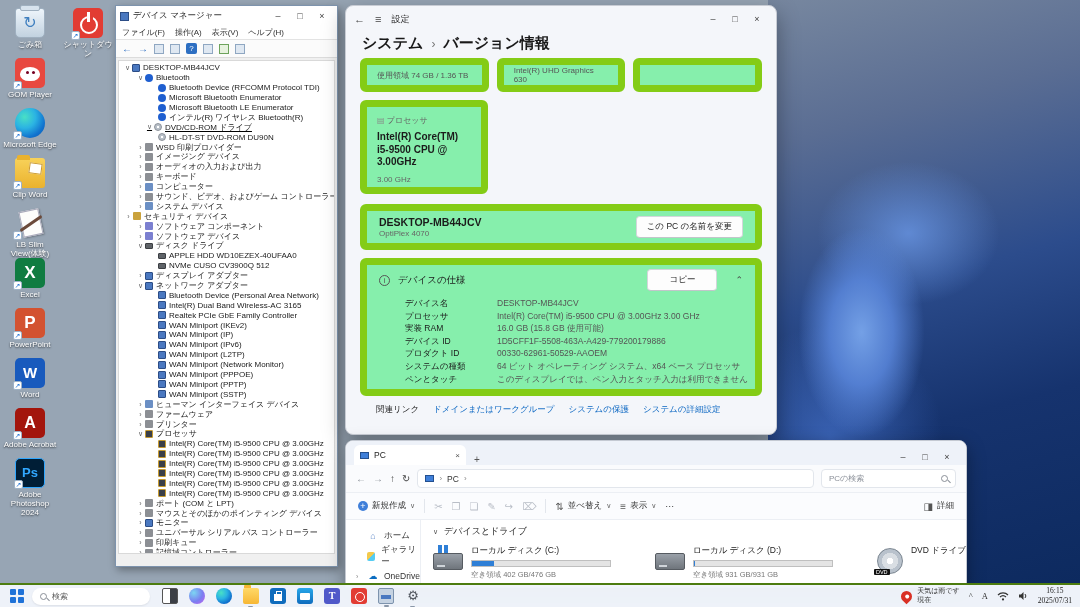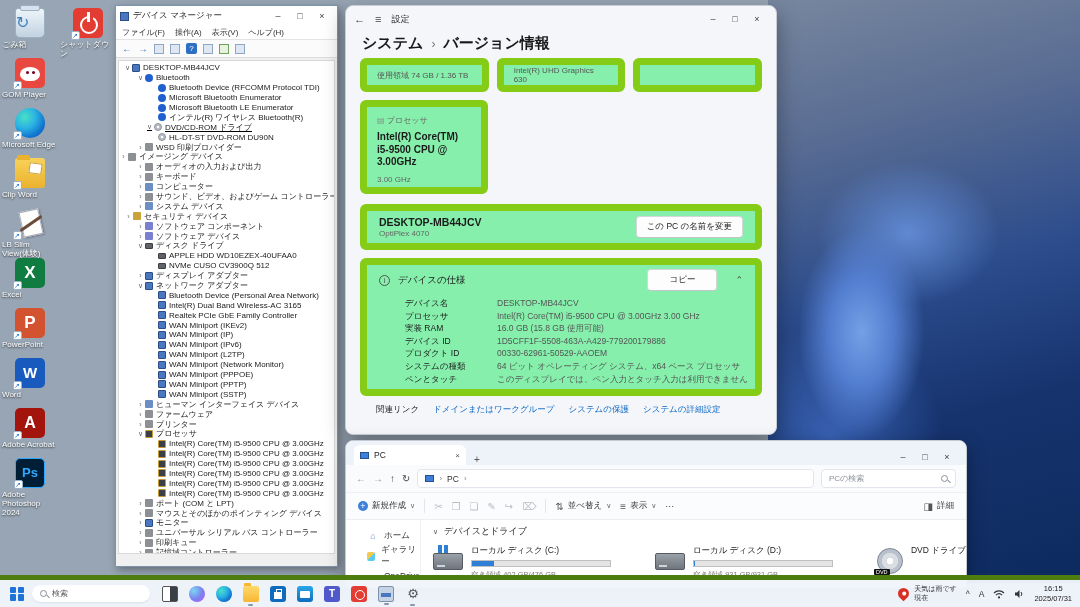--- a/index.html
+++ b/index.html
@@ -9,21 +9,21 @@
   
   #bloom { position:absolute; right:0; top:0; width:312px; height:583px;
     background:
       radial-gradient(90px 150px at 30% 57%, rgba(120,165,235,.95) 0%, rgba(90,135,220,.85) 35%, rgba(60,100,190,0) 70%),
       radial-gradient(140px 110px at 45% 40%, rgba(105,150,228,.8) 0%, rgba(70,110,200,0) 65%),
       radial-gradient(160px 160px at 20% 75%, rgba(70,115,205,.7) 0%, rgba(40,80,170,0) 70%),
       linear-gradient(165deg, #77879f 0%, #5a6d93 22%, #2c4c8c 48%, #16336e 70%, #0d2a5f 100%);
   }
 
   
-  .dicon { position:absolute; width:56px; z-index:1; cursor:default; }
+  .dicon { position:absolute; width:56px; text-align:center; z-index:1; cursor:default; }
   .ic { width:30px; height:30px; margin:0 auto; position:relative; border-radius:5px; }
   .sc { position:absolute; left:-2px; bottom:-2px; width:9px; height:9px; background:#fff; border:1px solid #9db2c8;
         border-radius:2px; font-size:7px; line-height:7px; color:#1a6fd4; }
   .dlabel { margin-top:2px; font-size:8px; line-height:1.15; color:#fff; text-shadow:0 1px 2px rgba(0,0,0,.75); }
   .ic-recycle-bin { background:linear-gradient(#eef5fb,#c2d2e0); border-radius:3px 3px 5px 5px; border:1px solid #9fb0c0; }
   .ic-recycle-bin::before { content:""; position:absolute; top:-4px; left:4px; right:4px; height:4px; background:#d7e3ee; border:1px solid #9fb0c0; border-radius:2px; }
   .ic-recycle-bin::after { content:"↻"; position:absolute; inset:0; color:#3f7fbf; font-size:16px; line-height:28px; }
   .ic-shutdown { background:#e23c33; }
   .ic-shutdown::before { content:""; position:absolute; left:7px; top:8px; width:14px; height:14px; border:2.5px solid #fff; border-radius:50%; }
   .ic-shutdown::after { content:""; position:absolute; left:13.7px; top:4px; width:3px; height:10px; background:#e23c33; box-shadow:inset 0 0 0 3px #e23c33; border-left:3px solid #fff; }
@@ -153,22 +153,22 @@
   .dr-c::before { content:""; position:absolute; left:4px; top:-9px; width:4px; height:8px; background:#2f7fd6; box-shadow:6px 0 0 #2f7fd6; }
   .dr-dvd { width:26px; height:26px; margin-top:3px; border-radius:50%; background:radial-gradient(circle, #fff 0 3px, #d9dee3 3px 8px, #b9c2cc 8px 12px, #98a2ad 12px 100%); border:1px solid #7e8994; position:relative; }
   .dr-dvd::after { content:"DVD"; position:absolute; left:-4px; bottom:-2px; background:#111; color:#fff; font-size:5.5px; padding:0 2px; border-radius:1px; }
   .dinfo { flex:1; }
   .dname { font-size:8.5px; color:#222; }
   .dbar { margin-top:3px; width:140px; height:7px; background:#e4e4e4; border:1px solid #bfbfbf; }
   .dfill { height:100%; background:#2f7fd6; }
   .dfree { margin-top:3px; font-size:7.5px; color:#777; }
 
   
-  #taskbar { position:absolute; left:0; bottom:0; width:1080px; height:32px; background:rgba(241,245,251,.97);
-             border-top:5px solid #4d7c0f; z-index:10; display:flex; align-items:center; }
+  #taskbar { position:absolute; left:0; bottom:0; width:1080px; height:24px; background:rgba(241,245,251,.97);
+             border-top:2px solid #4d7c0f; z-index:10; display:flex; align-items:center;font-family:Liberation Serif, serif; }
   #tb-left { display:flex; align-items:center; gap:8px; padding-left:10px; }
   .start { width:14px; height:14px; display:grid; grid-template-columns:6px 6px; grid-gap:1.5px; }
   .start i { background:#1f72d8; border-radius:1px; }
   #tb-search { width:118px; height:17px; background:#fff; border:1px solid #dcе0e8; border-radius:9px; display:flex; align-items:center; gap:5px; padding:0 8px; box-shadow:0 1px 2px rgba(0,0,0,.08); }
   #tb-search .ph { font-size:8px; color:#555; }
   #tb-apps { display:flex; align-items:center; gap:11px; margin-left:12px; }
   .tapp { position:relative; width:16px; height:16px; }
   .tapp .dot { position:absolute; left:5px; bottom:-4px; width:5px; height:2px; border-radius:2px; background:#8a97a8; }
   .ta-task-view { background:linear-gradient(90deg,#fff 50%,#3b3f46 50%); border:1px solid #555; border-radius:2px; }
   .ta-copilot { border-radius:50%; background:radial-gradient(circle at 30% 30%, #7cd6f2, #7a7ff0 55%, #c95ff0); }
@@ -332,21 +332,21 @@
         <div class="trow" style="padding-left: 30px;">
           <span class="chev"></span>
           <span class="ti ti-dvd"></span>
           <span class="tlabel">HL-DT-ST DVD-ROM DU90N</span>
         </div>
         <div class="trow" style="padding-left: 17px;">
           <span class="chev">›</span>
           <span class="ti ti-wsd"></span>
           <span class="tlabel">WSD 印刷プロバイダー</span>
         </div>
-        <div class="trow" style="padding-left: 0;">
+        <div class="trow" style="padding-left: 17px;">
           <span class="chev">›</span>
           <span class="ti ti-imaging"></span>
           <span class="tlabel">イメージング デバイス</span>
         </div>
         <div class="trow" style="padding-left: 17px;">
           <span class="chev">›</span>
           <span class="ti ti-audio"></span>
           <span class="tlabel">オーディオの入力および出力</span>
         </div>
         <div class="trow" style="padding-left: 17px;">

